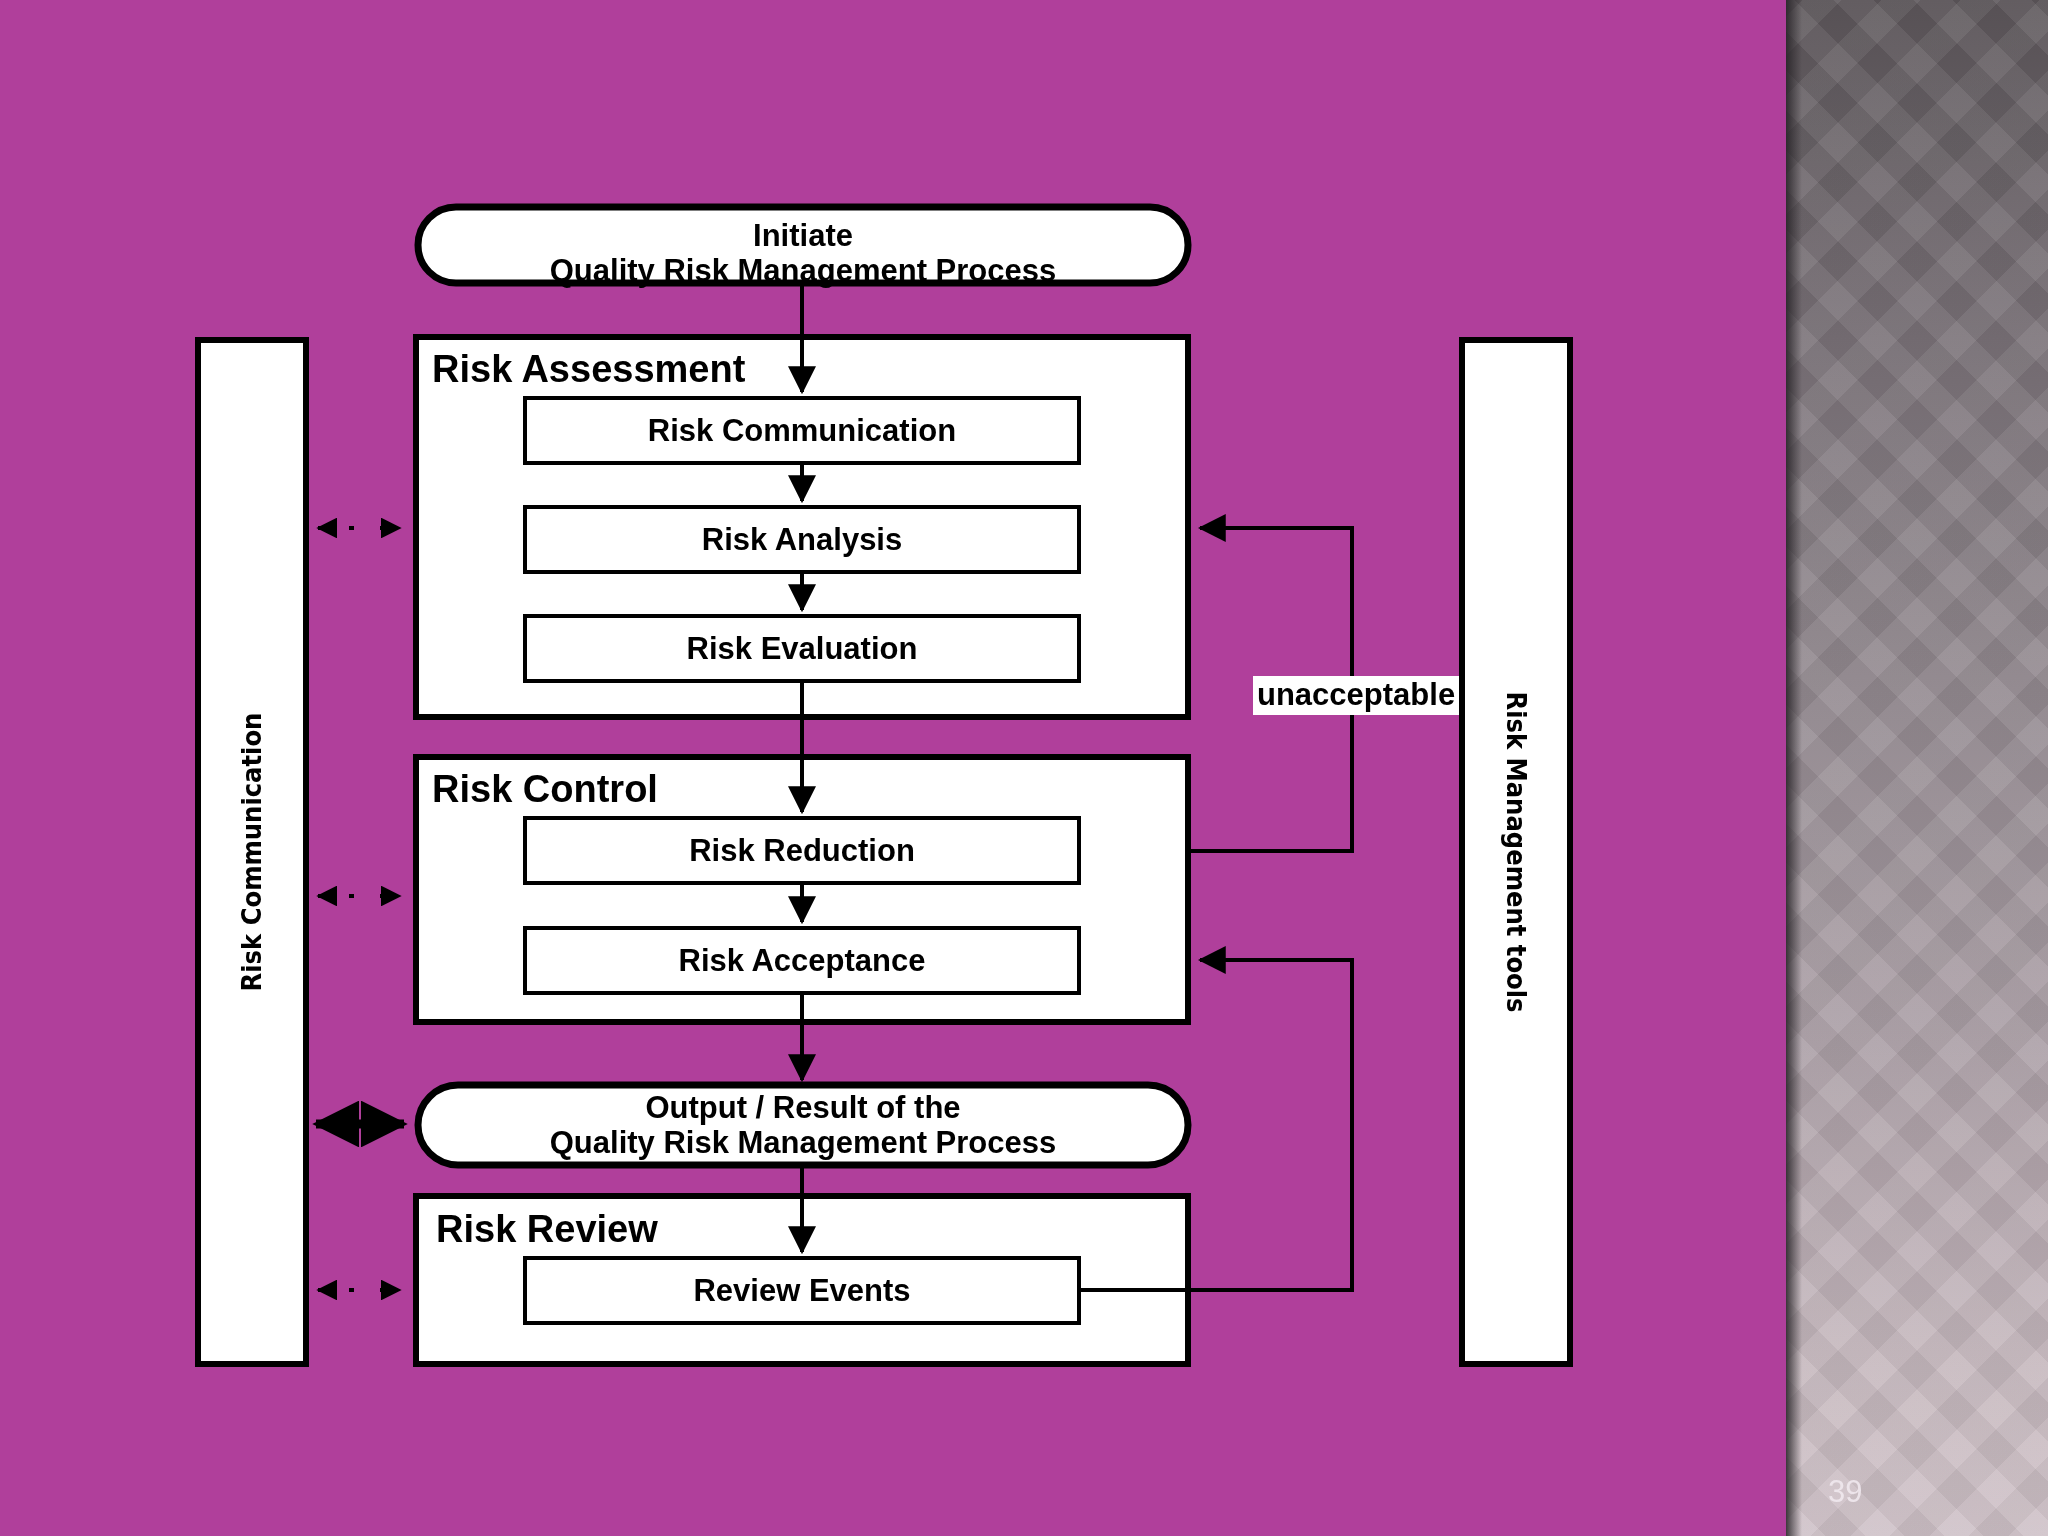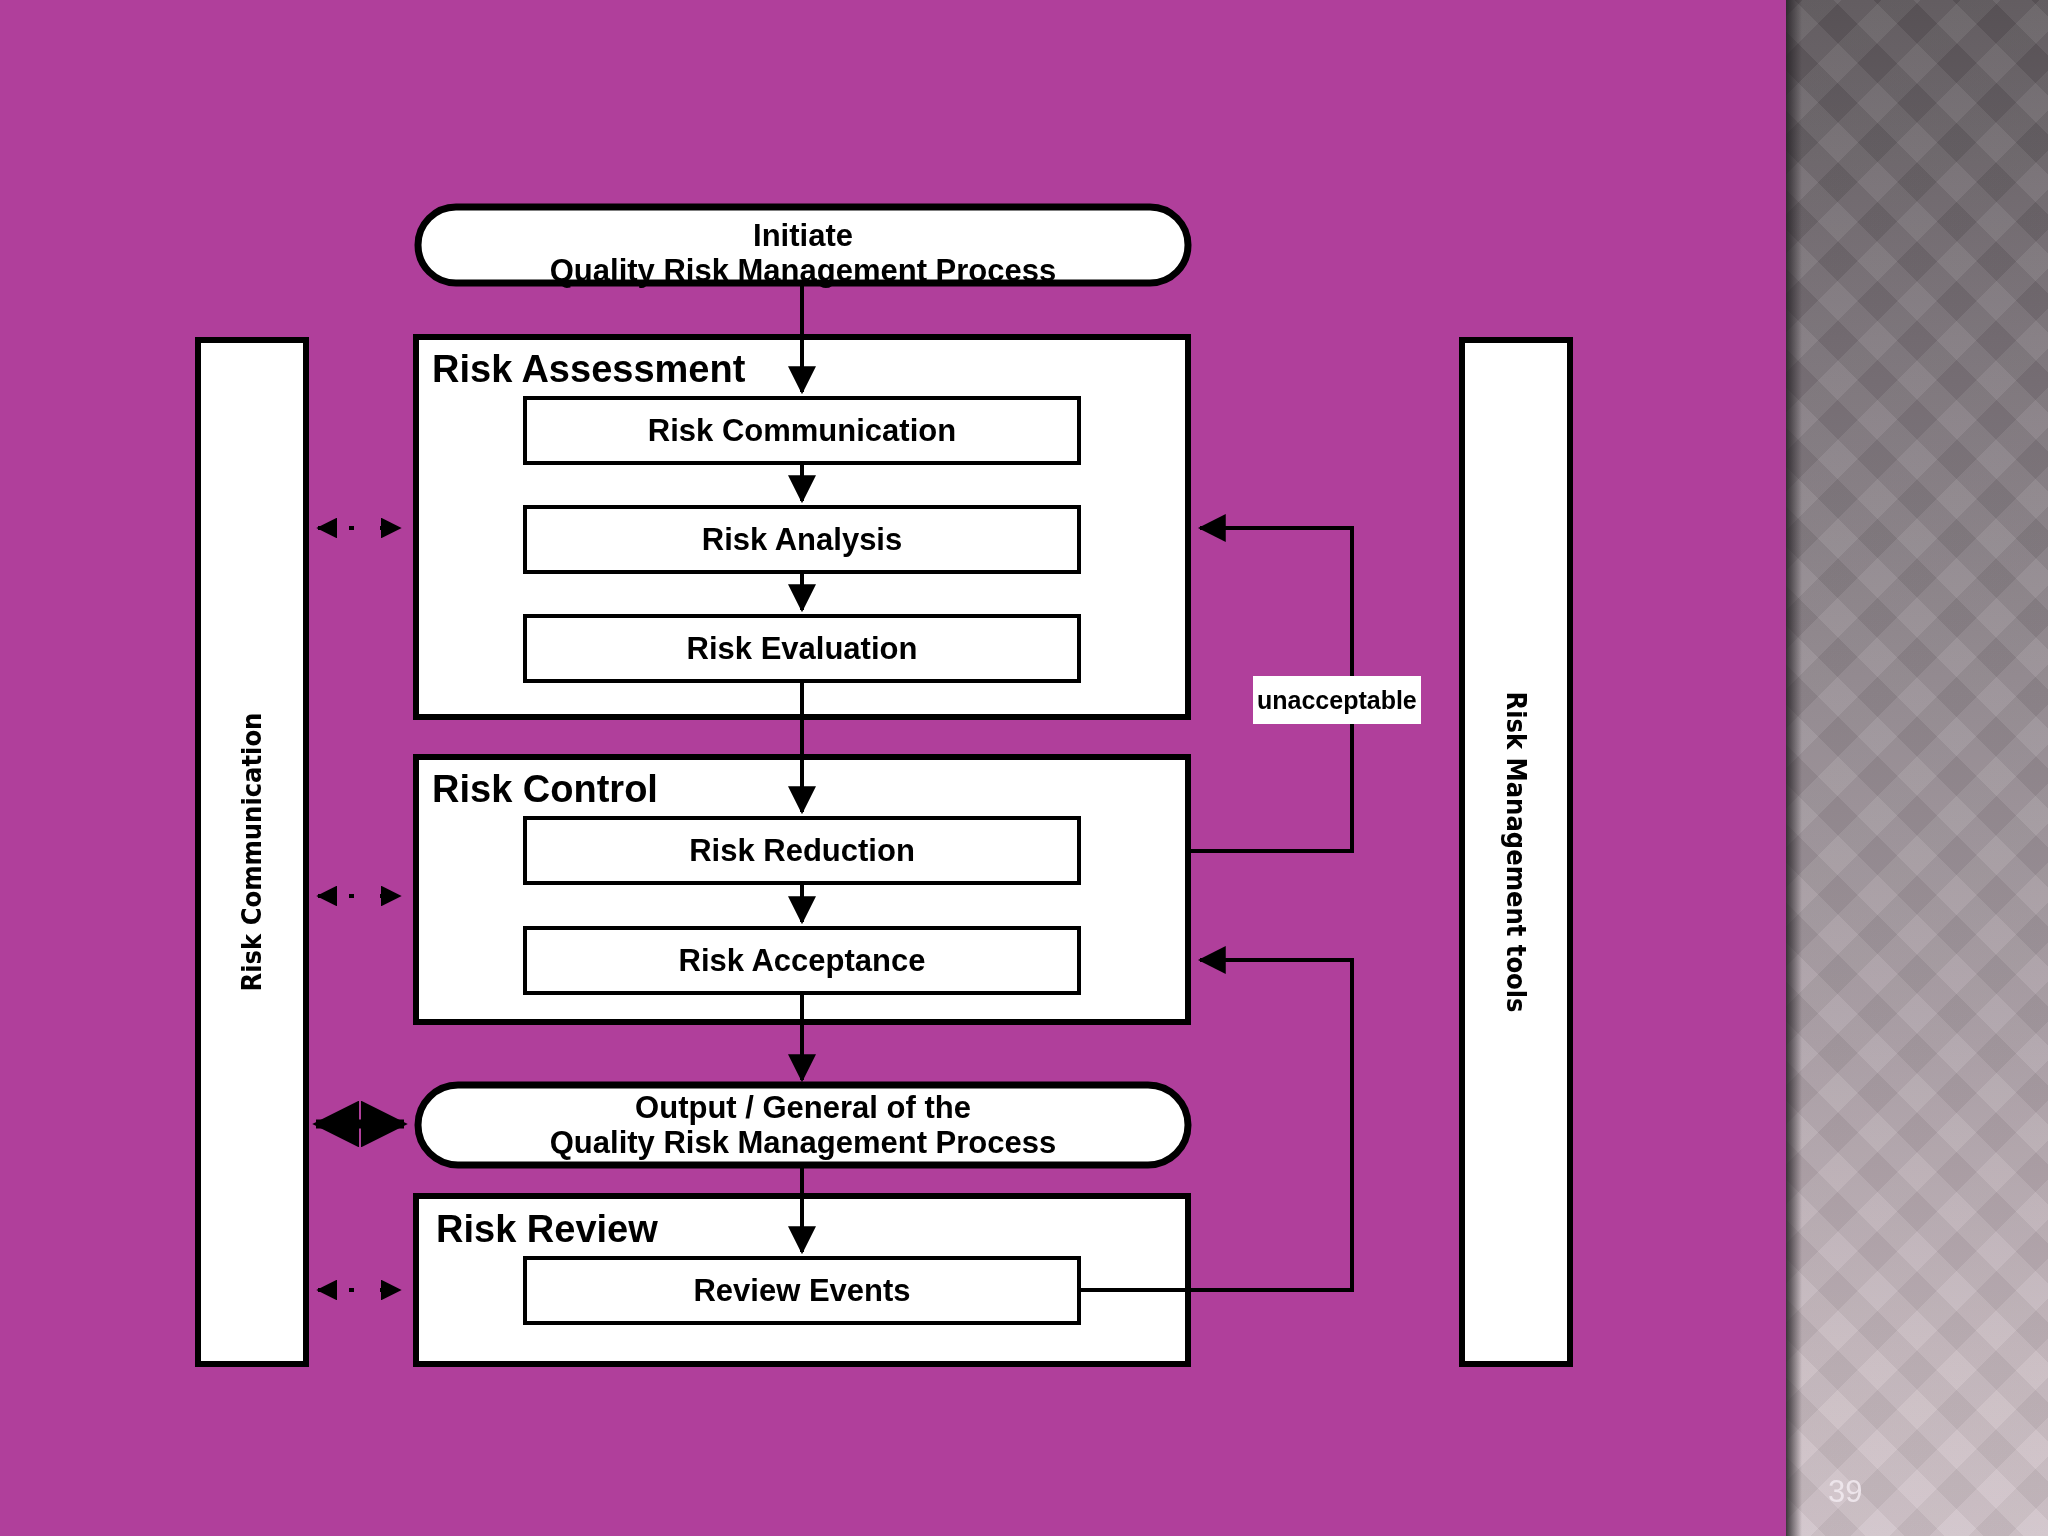--- a/index.html
+++ b/index.html
@@ -77,23 +77,23 @@
     color: #000000;
     font-family: "Liberation Sans", sans-serif;
     font-weight: bold;
     white-space: nowrap;
     line-height: 1.12;
   }
   .group-label { font-size: 38px; }
   .node-label  { font-size: 31px; }
   .pill-label  { font-size: 31px; text-align: center; }
   .edge-label  {
-    font-size: 25px;
+    font-size: 31px;
     background: #ffffff;
-    padding: 10px 4px;
+    padding: 2px 4px;
   }
   .side-label {
     font-size: 27px;
     font-stretch: condensed;
     font-family: "DejaVu Sans", sans-serif;
   }
 </style>
 </head>
 <body>
 
@@ -181,21 +181,21 @@
     <div class="d-text node-label" style="left:525px; top:414px; width:554px; text-align:center;">Risk Communication</div>
     <div class="d-text node-label" style="left:525px; top:523px; width:554px; text-align:center;">Risk Analysis</div>
     <div class="d-text node-label" style="left:525px; top:632px; width:554px; text-align:center;">Risk Evaluation</div>
 
     <div class="d-text node-label" style="left:525px; top:834px; width:554px; text-align:center;">Risk Reduction</div>
     <div class="d-text node-label" style="left:525px; top:944px; width:554px; text-align:center;">Risk Acceptance</div>
 
     <div class="d-text node-label" style="left:525px; top:1274px; width:554px; text-align:center;">Review Events</div>
 
     <div class="d-text pill-label" style="left:418px; top:1091px; width:770px;">
-      <div>Output / General of the</div>
+      <div>Output / Result of the</div>
       <div>Quality Risk Management Process</div>
     </div>
 
     <div class="d-text edge-label" style="left:1253px; top:676px;">unacceptable</div>
 
     <div class="d-text side-label" style="left:252px; top:852px; transform:translate(-50%,-50%) rotate(-90deg); transform-origin:center center;">Risk Communication</div>
 
     <div class="d-text side-label" style="left:1516px; top:852px; transform:translate(-50%,-50%) rotate(90deg); transform-origin:center center;">Risk Management tools</div>
 
   </div>

